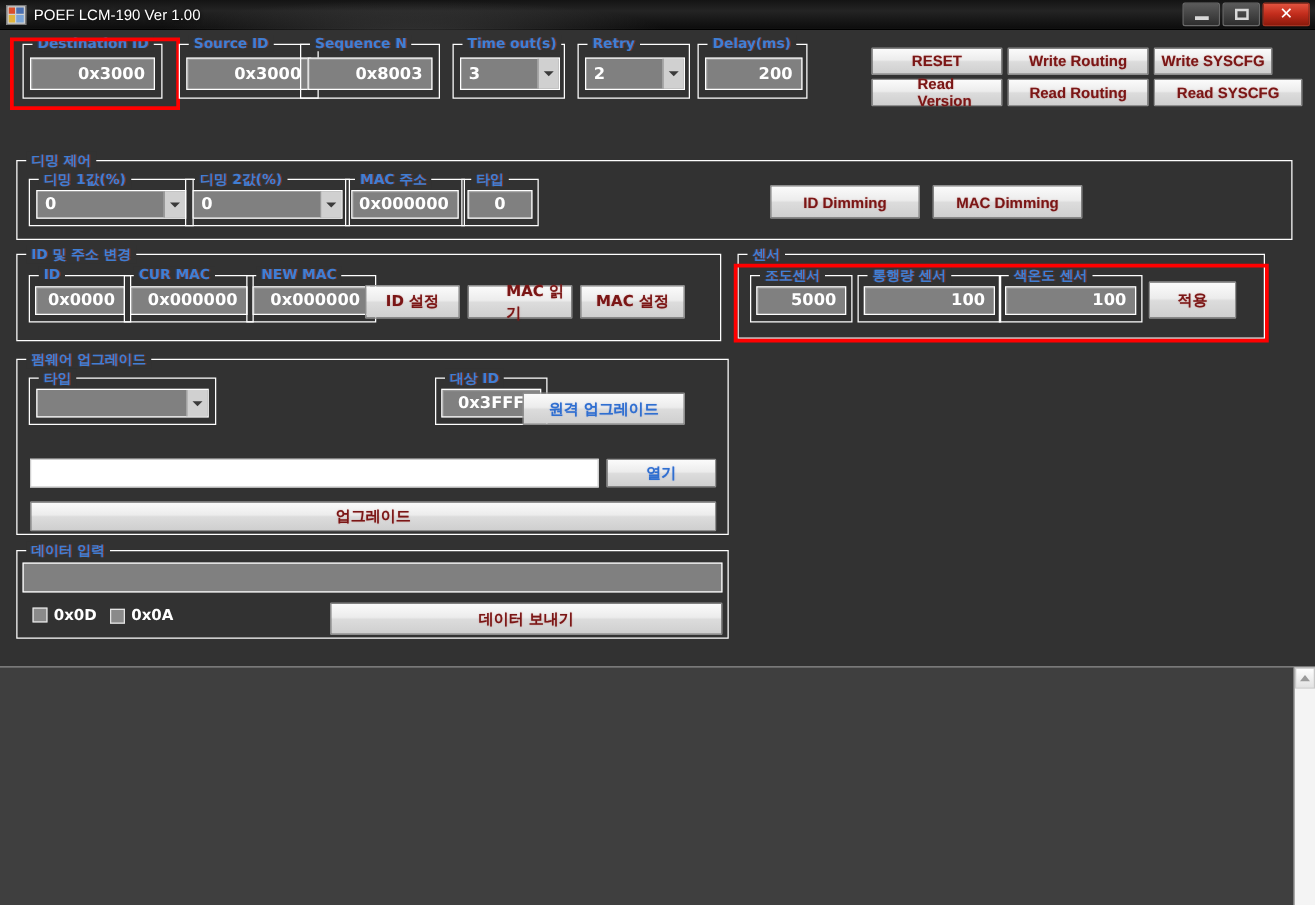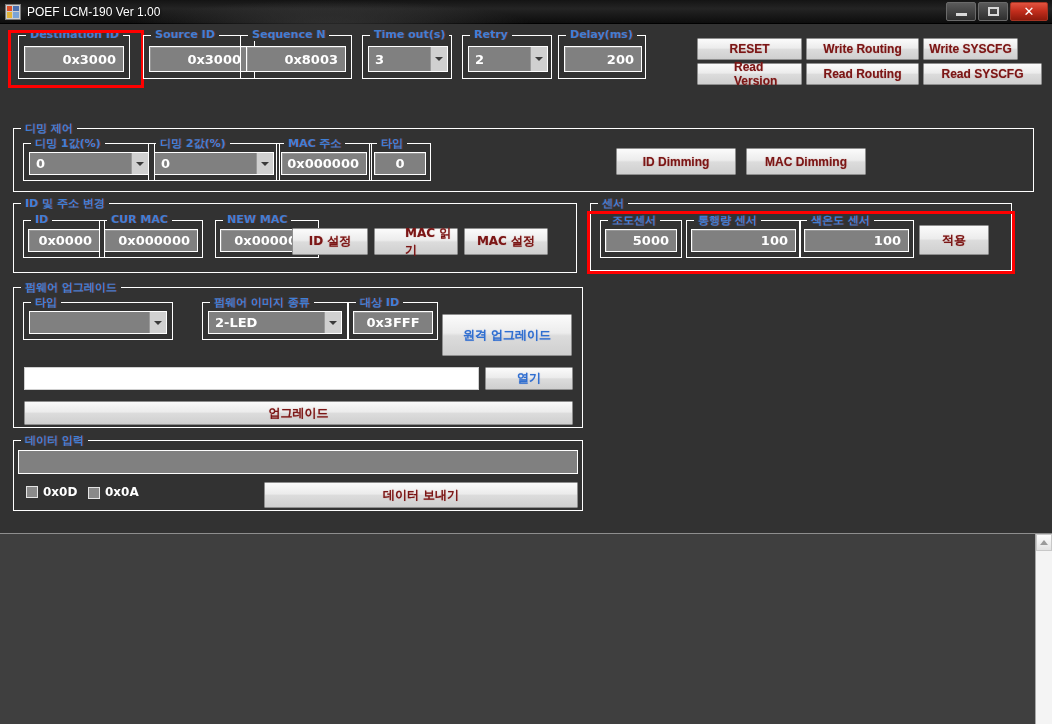--- a/index.html
+++ b/index.html
@@ -256,21 +256,21 @@
   <div class="group" style="left:9px; top:16px; width:82px; height:38px;">
     <span class="glabel">ID</span>
     <div class="field" style="left:4px; top:8px; width:72px; height:23px;">0x0000</div>
   </div>
 
   <div class="group" style="left:85px; top:16px; width:104px; height:38px;">
     <span class="glabel">CUR MAC</span>
     <div class="field" style="left:4px; top:8px; width:94px; height:23px;">0x000000</div>
   </div>
 
-  <div class="group" style="left:201px; top:16px; width:104px; height:38px;">
+  <div class="group" style="left:183px; top:16px; width:104px; height:38px;">
     <span class="glabel">NEW MAC</span>
     <div class="field" style="left:4px; top:8px; width:94px; height:23px;">0x000000</div>
   </div>
 
   <div class="btn ko" style="left:278px; top:24px; width:76px; height:27px;">ID 설정</div>
   <div class="btn ko" style="left:360px; top:24px; width:84px; height:27px;padding-left:30px;">MAC 읽기</div>
   <div class="btn ko" style="left:450px; top:24px; width:84px; height:27px;">MAC 설정</div>
 </div>
 
 <div class="group" style="left:590px; top:203px; width:422px; height:68px;">
@@ -299,34 +299,27 @@
   <span class="glabel">펌웨어 업그레이드</span>
 
   <div class="group" style="left:9px; top:14px; width:150px; height:38px;">
     <span class="glabel">타입</span>
     <div class="combo" style="left:5px; top:8px; width:138px; height:23px;">
       <span class="cval"></span>
       <span class="carrow"></span>
     </div>
   </div>
 
-  <div class="group" style="left:188px; top:14px; width:146px; height:38px;">
-    <span class="glabel">펌웨어 이미지 종류</span>
-    <div class="combo" style="left:5px; top:8px; width:134px; height:23px;">
-      <span class="cval">2-LED</span>
-      <span class="carrow"></span>
-    </div>
-  </div>
 
   <div class="group" style="left:334px; top:14px; width:90px; height:38px;">
     <span class="glabel">대상 ID</span>
     <div class="field center" style="left:4px; top:8px; width:80px; height:23px;">0x3FFF</div>
   </div>
 
-  <div class="btn ko blue" style="left:428px; top:26px; width:130px; height:42px;">원격 업그레이드</div>
+  <div class="btn ko blue" style="left:404px; top:26px; width:130px; height:26px;">원격 업그레이드</div>
 
   <div class="txtwhite" style="left:10px; top:79px; width:455px; height:23px;">
     <span style="display:block;padding:3px 5px;font-size:12px;color:#000;"></span>
   </div>
   <div class="btn ko blue" style="left:471px; top:79px; width:88px; height:23px;">열기</div>
 
   <div class="btn ko" style="left:10px; top:113px; width:549px; height:24px;">업그레이드</div>
 </div>
 
 <div class="group" style="left:13px; top:440px; width:570px; height:71px;">

